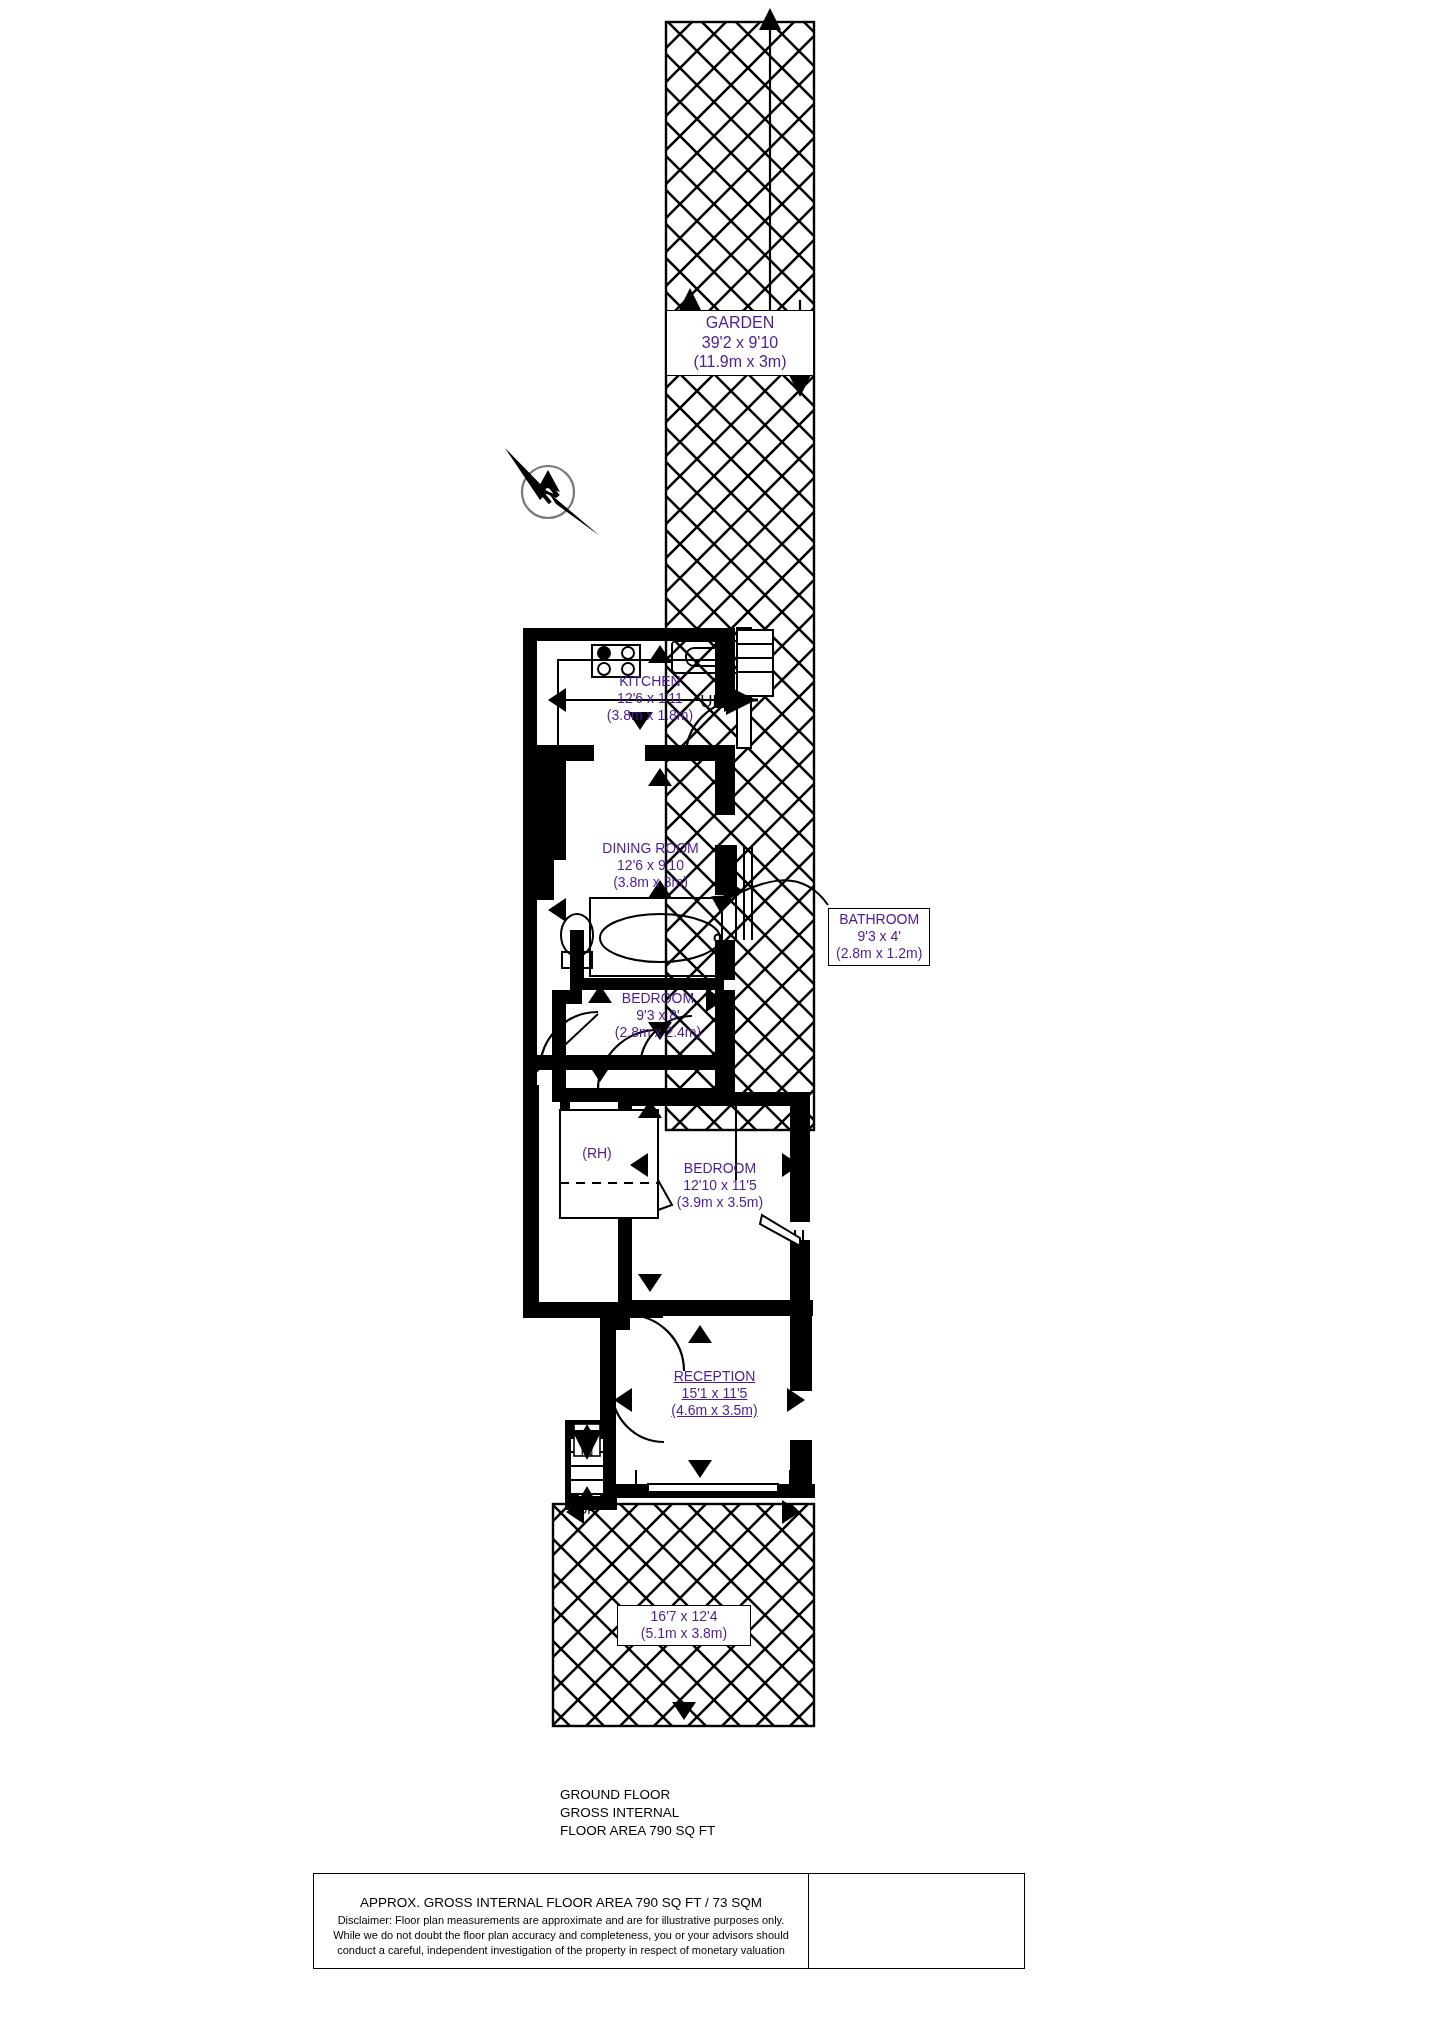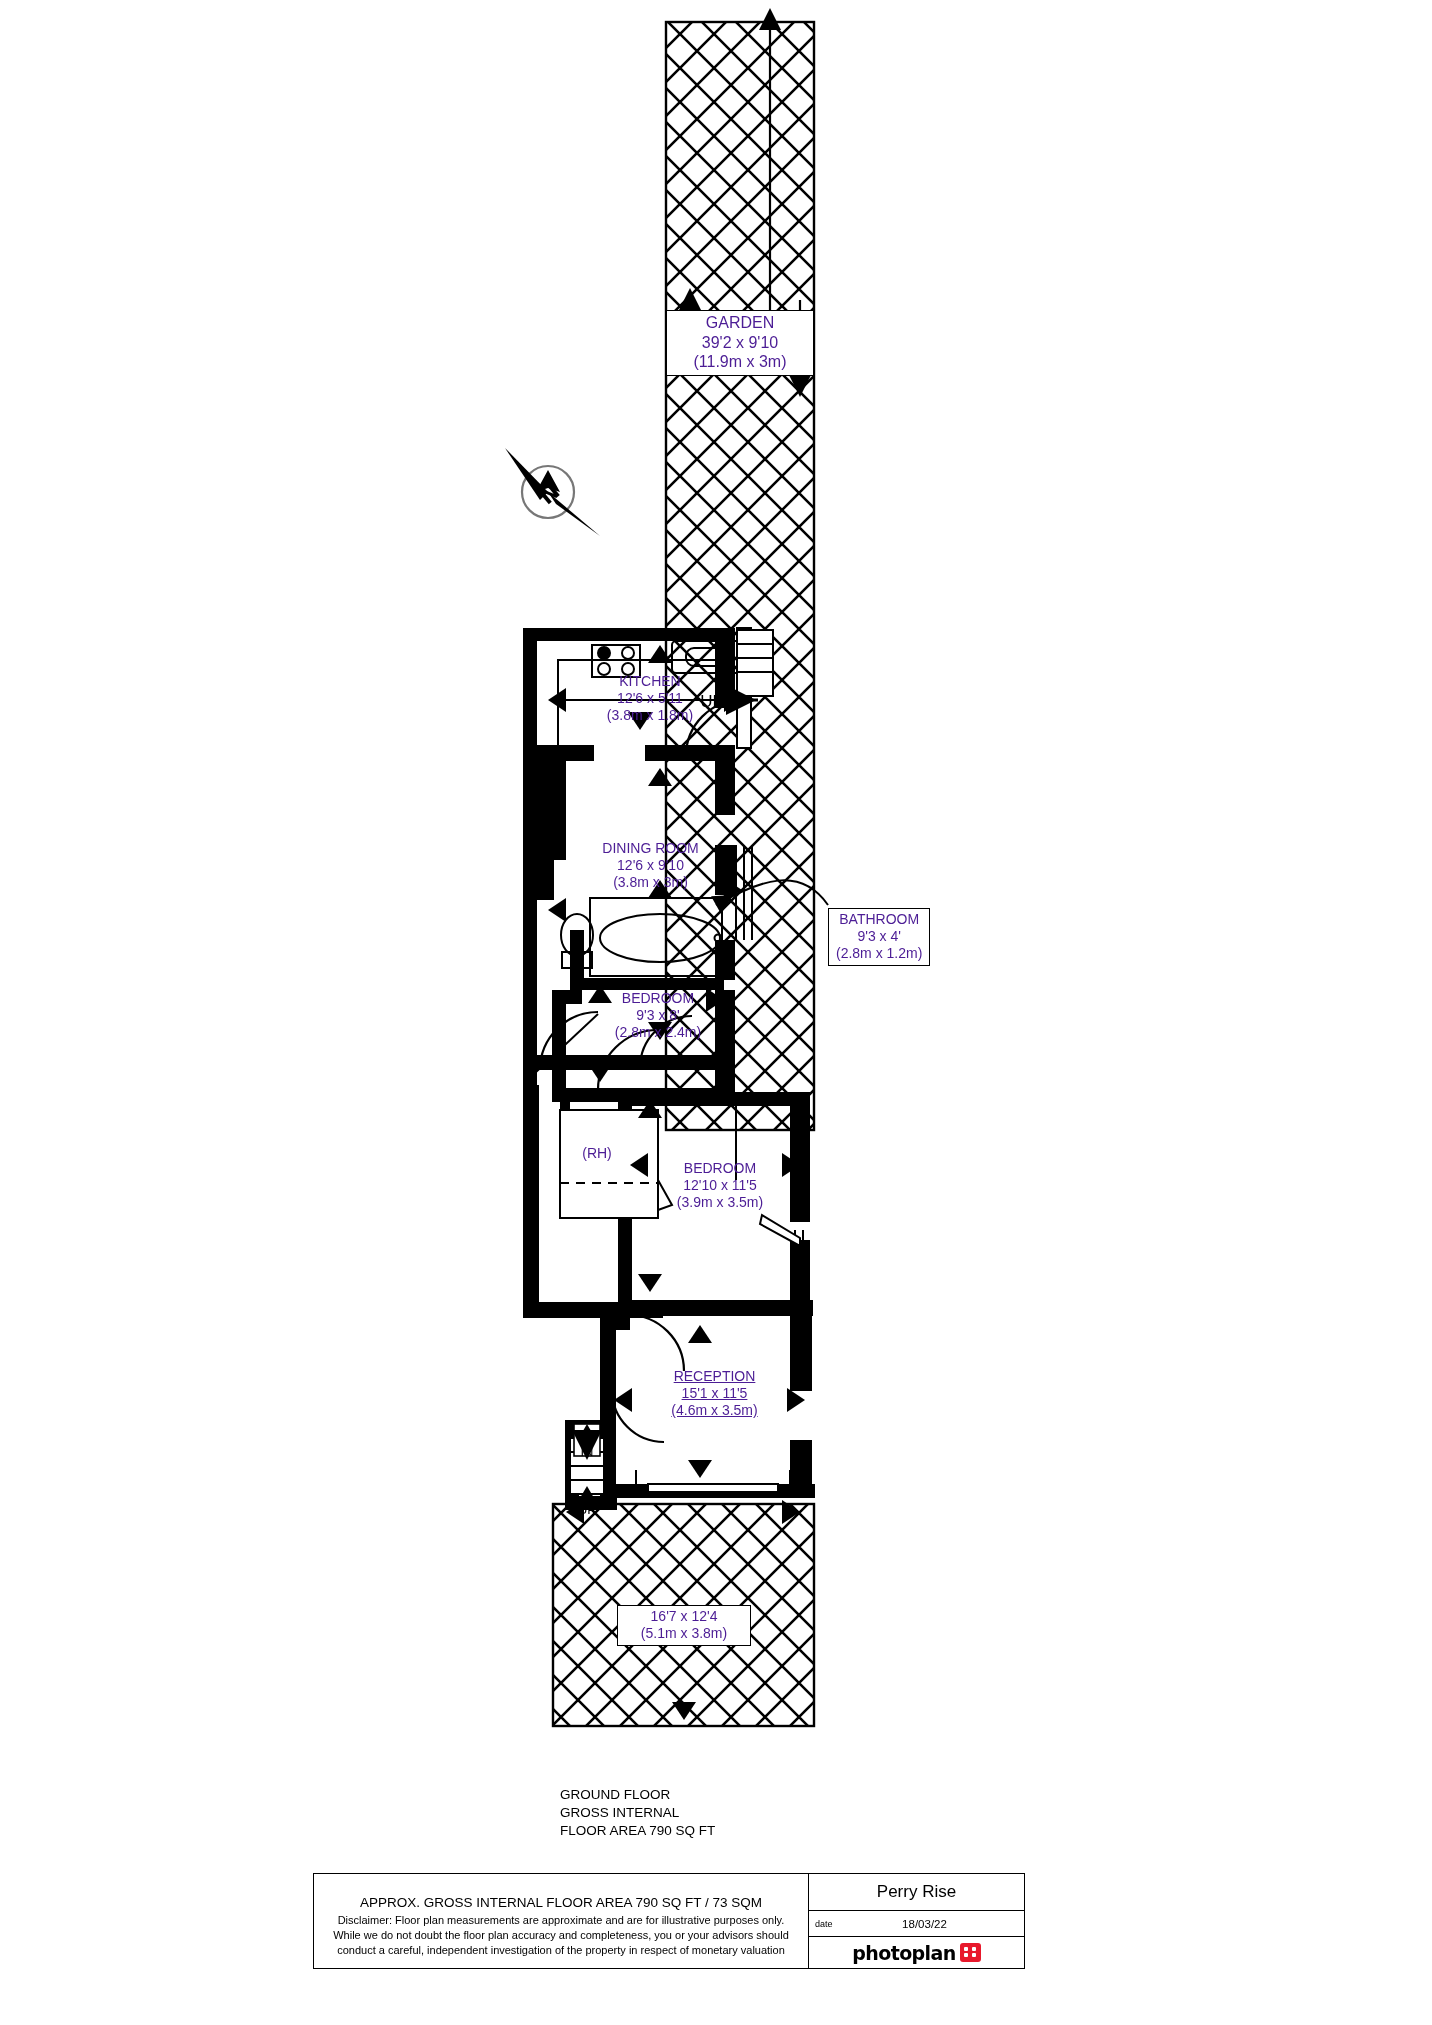--- a/index.html
+++ b/index.html
@@ -236,21 +236,21 @@
 <div class="lbl" style="left:666px;top:310px;width:148px;">
   <div class="boxed">
     <div>GARDEN</div>
     <div>39'2 x 9'10</div>
     <div>(11.9m x 3m)</div>
   </div>
 </div>
 
 <div class="lbl" style="left:560px;top:673px;width:180px;font-size:14px;">
   <div>KITCHEN</div>
-  <div>12'6 x 5'11</div>
+  <div>12'6 x 1'11</div>
   <div>(3.8m  x 1.8m)</div>
 </div>
 
 <div class="lbl" style="left:548px;top:796px;width:205px;font-size:14px;margin-top:44px;">
   <div>DINING ROOM</div>
   <div>12'6 x 9'10</div>
   <div>(3.8m x 3m)</div>
 </div>
 
 <div class="lbl" style="left:828px;top:908px;font-size:14px;">
@@ -296,29 +296,13 @@
   <div>FLOOR AREA 790 SQ FT</div>
 </div>
 
 <div class="footwrap">
   <div class="foot-left">
     <div class="area-head">APPROX. GROSS INTERNAL FLOOR AREA 790 SQ FT / 73 SQM</div>
     <div class="disc">Disclaimer: Floor plan measurements are approximate and are for illustrative purposes only.</div>
     <div class="disc">While we do not doubt the floor plan accuracy and completeness, you or your advisors should</div>
     <div class="disc">conduct a careful, independent investigation of the property in respect of monetary valuation</div>
   </div>
-  <div class="foot-right">
-    <div class="fr-title">Perry Rise</div>
-    <div class="fr-date">
-      <span class="dlabel">date</span>
-      <span class="dval">18/03/22</span>
-    </div>
-    <div class="fr-logo">
-      <span class="logo-text">photoplan</span>
-      <span class="logo-mark" style="background: rgb(232, 25, 44);">
-        <i></i>
-          <i></i>
-          <i></i>
-          <i></i>
-      </span>
-    </div>
-  </div>
 </div>
 
 </body></html>

